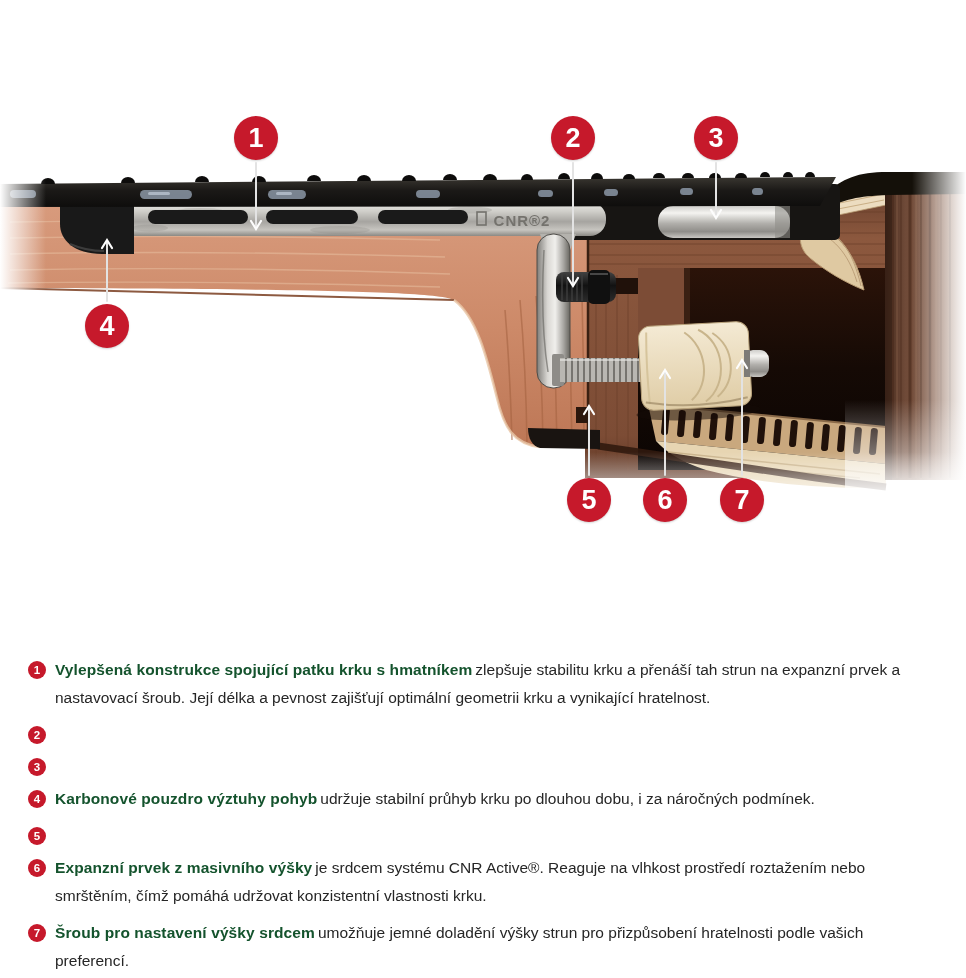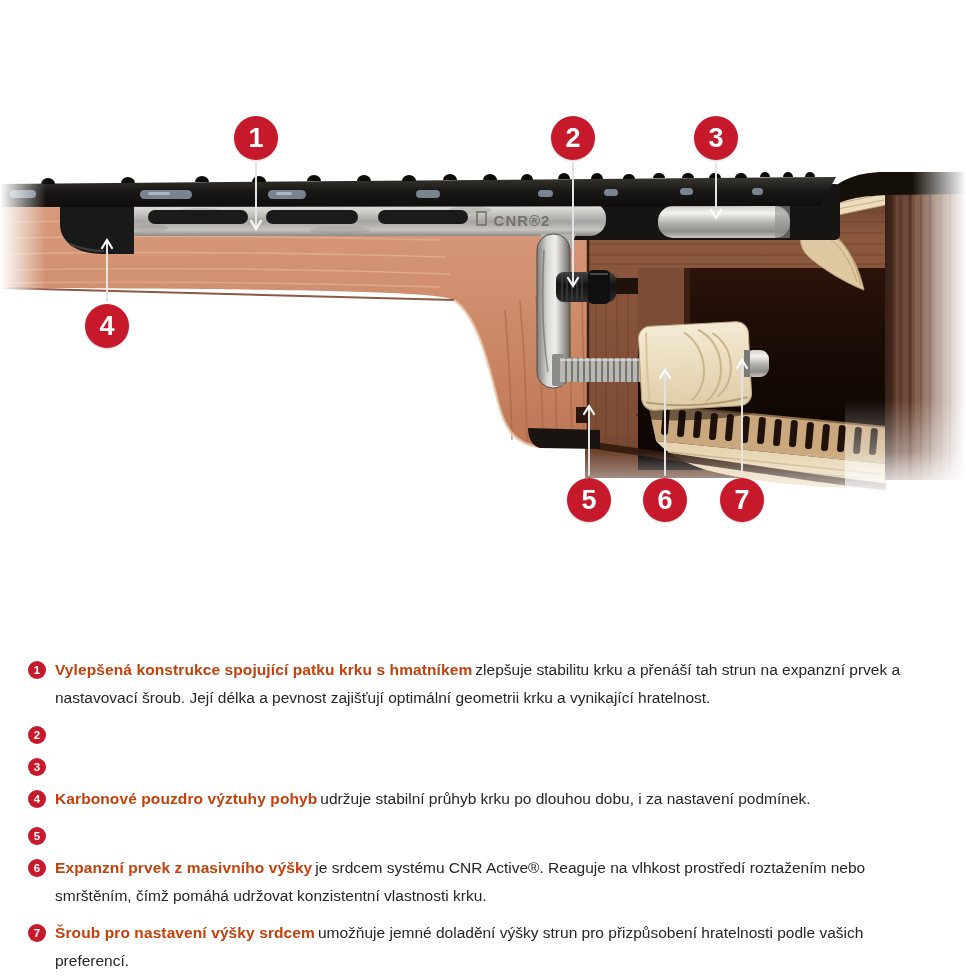--- a/index.html
+++ b/index.html
@@ -20,21 +20,21 @@
 
   
   .legend{padding:26px 26px 0 28px;}
   .legend-item{display:flex;gap:9px;margin-bottom:9px;}
   .badge-sm{
     flex:0 0 auto;width:18px;height:18px;border-radius:50%;
     background:var(--red);color:#fff;font-size:11.5px;font-weight:bold;
     line-height:18px;text-align:center;margin-top:5px;
   }
   .legend-item p{margin:0;font-size:15.5px;line-height:28px;color:#262626;}
-  .legend-item b{color:#c2410c;margin-right:3px;letter-spacing:.1px;}
+  .legend-item b{color:#14532d;margin-right:3px;letter-spacing:.1px;}
 
   .stamp-text{font-family:"Liberation Sans",sans-serif;font-weight:bold;letter-spacing:1px;}
 </style>
 </head>
 <body>
 
 <div class="diagram">
 
 <svg width="966" height="630" viewBox="0 0 966 630">
   <defs>
@@ -406,21 +406,21 @@
   <div class="legend-item">
     <div class="badge-sm">2</div>
   </div>
 
   <div class="legend-item">
     <div class="badge-sm">3</div>
   </div>
 
   <div class="legend-item">
     <div class="badge-sm">4</div>
-    <p><b>Karbonové pouzdro výztuhy pohyb</b><span>udržuje stabilní průhyb krku po dlouhou dobu, i za nastavení podmínek.</span></p>
+    <p><b>Karbonové pouzdro výztuhy pohyb</b><span>udržuje stabilní průhyb krku po dlouhou dobu, i za náročných podmínek.</span></p>
   </div>
 
   <div class="legend-item">
     <div class="badge-sm">5</div>
   </div>
 
   <div class="legend-item">
     <div class="badge-sm">6</div>
     <p><b>Expanzní prvek z masivního výšky</b><span>je srdcem systému CNR Active®. Reaguje na vlhkost prostředí roztažením nebo smrštěním, čímž pomáhá udržovat konzistentní vlastnosti krku.</span></p>
   </div>

